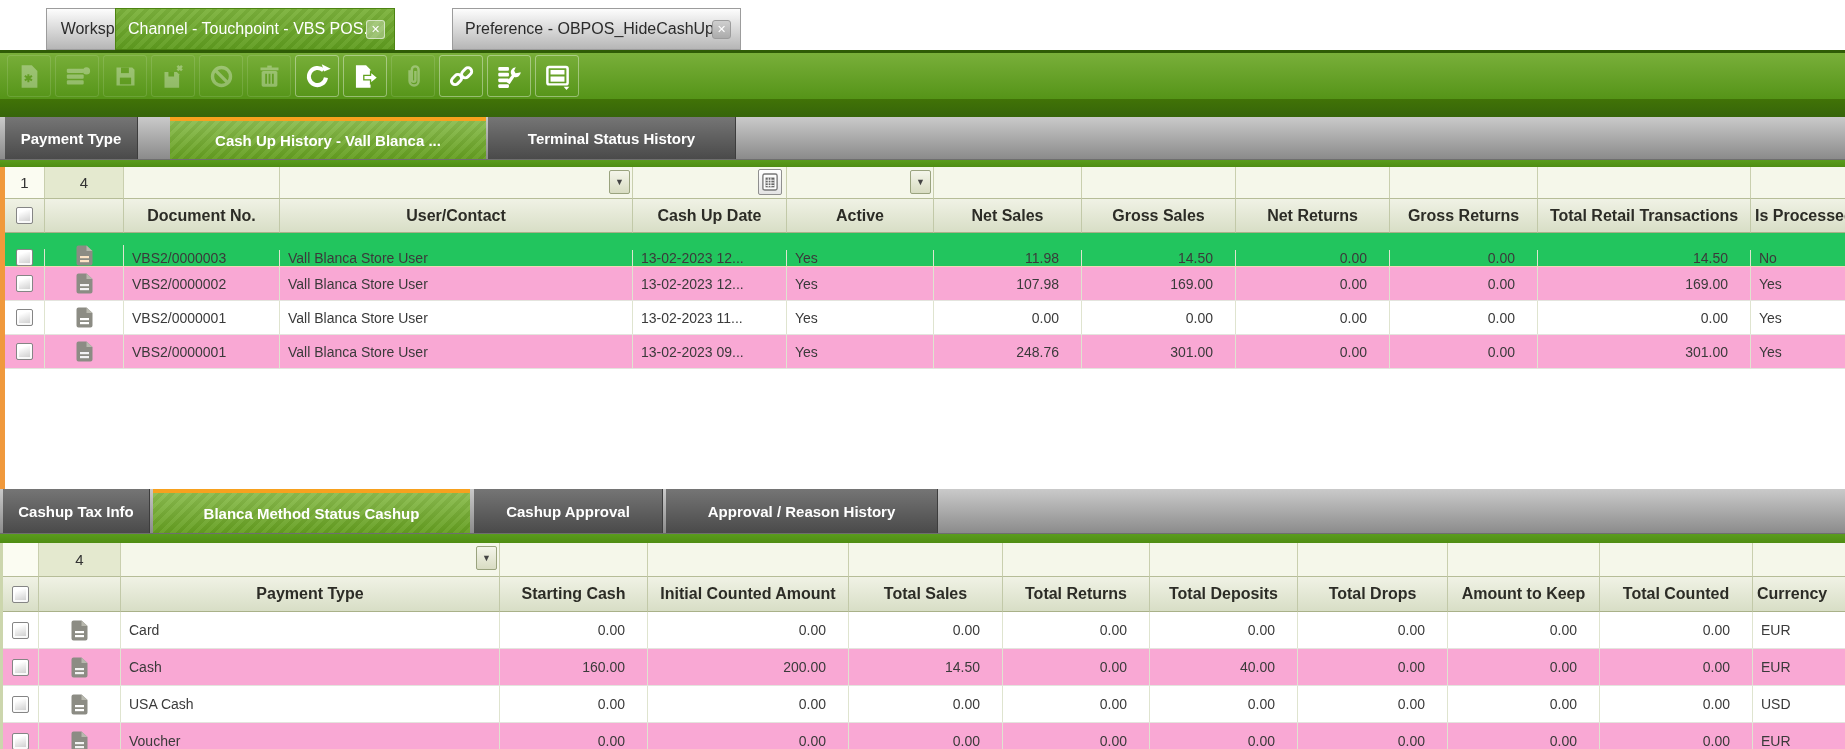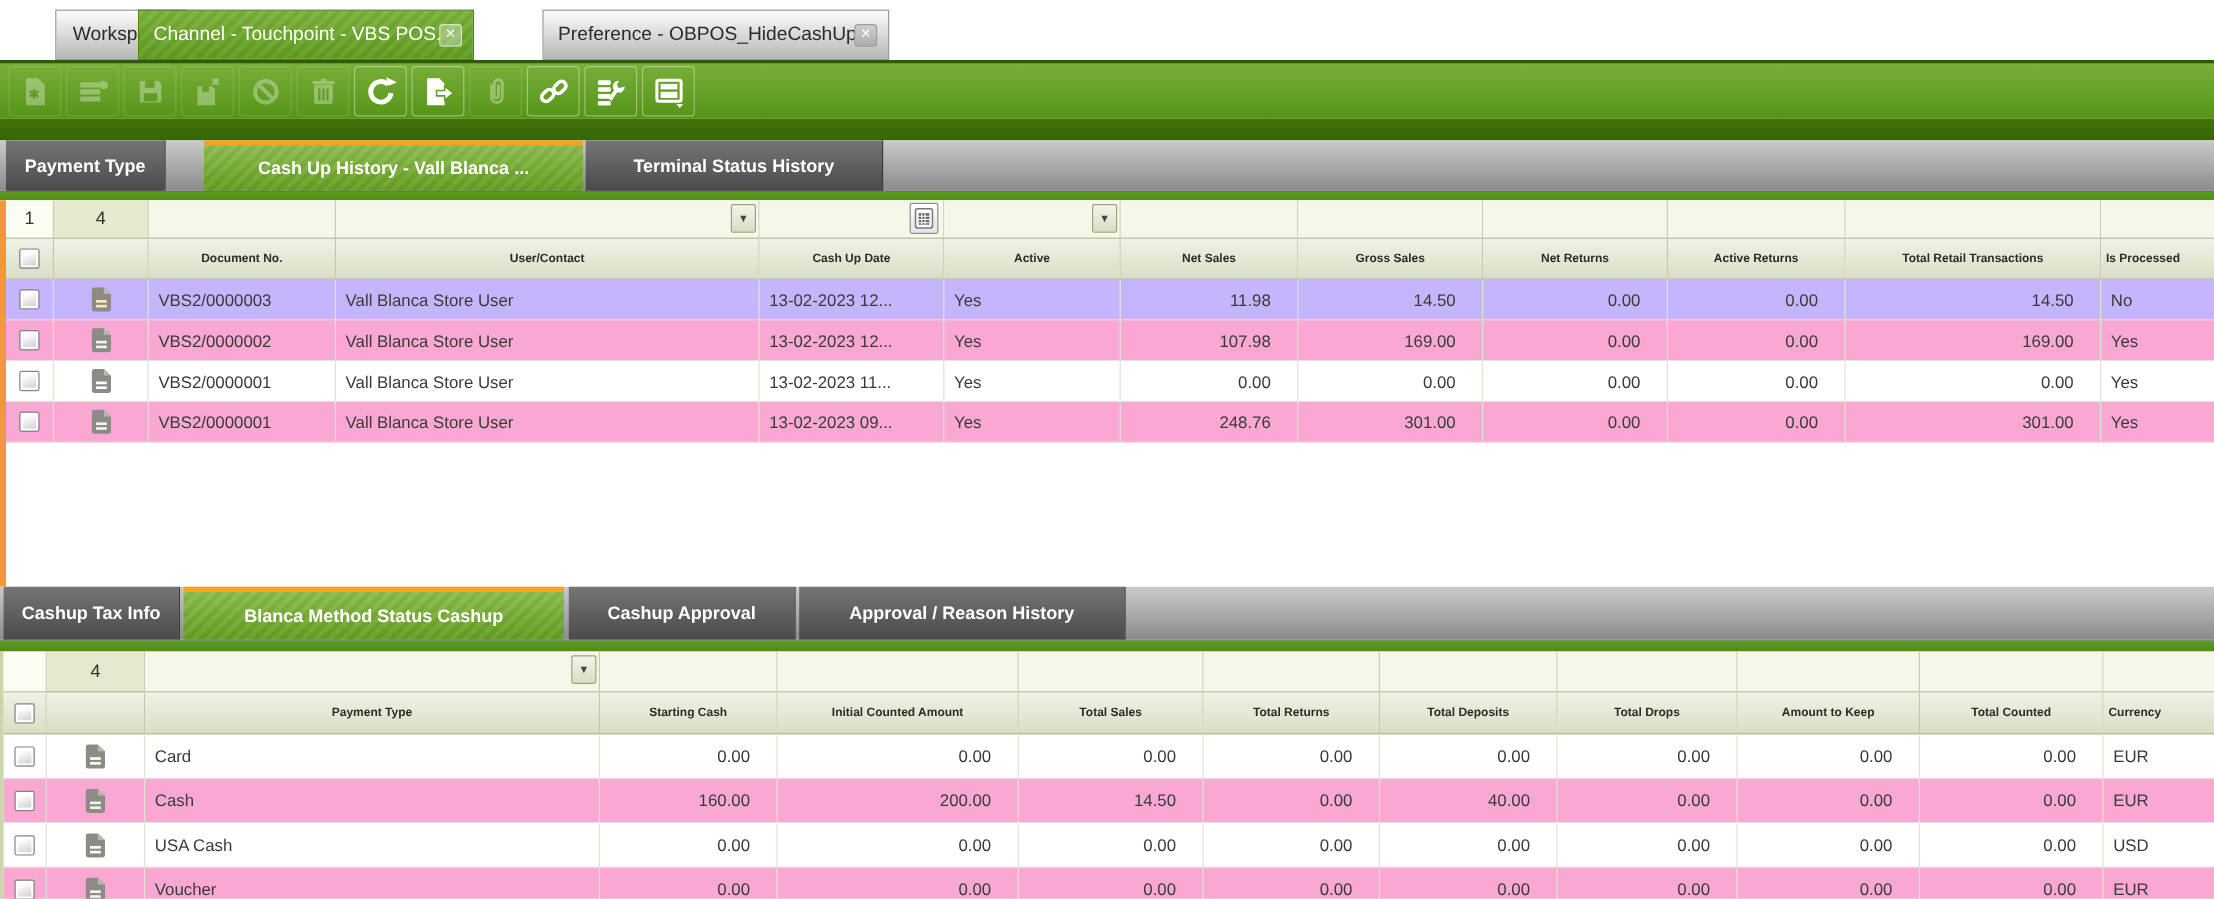--- a/index.html
+++ b/index.html
@@ -67,29 +67,29 @@
   .fbtn { position:absolute; right:2px; top:3px; width:21px; height:24px;
     background:linear-gradient(#f4f5ea,#d8dcc2); border:1px solid #9aa37e; border-radius:2px;
     font-size:9px; color:#444; display:flex; align-items:center; justify-content:center; cursor:pointer; }
   .fbtn.cal { width:24px; height:26px; top:2px; right:4px; background:linear-gradient(#ffffff,#e4e4e4);
     border:1px solid #8f8f8f; }
   #gridBottom .frow { height:34px; }
 
   
   .hrow { height:34px; }
   .hrow .cell { background:linear-gradient(#f0f2e5,#d8dec6); border-right:1px solid #c2c9a8;
-    border-bottom:1px solid #a9b189; font-weight:bold; font-size:10px; color:#2c2c26;
+    border-bottom:1px solid #a9b189; font-weight:bold; font-size:16px; color:#2c2c26;
     justify-content:center; padding:0 4px; cursor:pointer; }
   .hrow .cell.hleft { justify-content:flex-start; }
   #gridBottom .hrow { height:35px; }
 
   
   .drow { height:34px; border-bottom:1px solid #e4e4de; background:#fff; cursor:pointer; }
   .drow.alt { background:#f9a8d4; }
-  .drow.sel { background:#c4b5fd; border-bottom:1px solid #f2d8b6; }
+  .drow.sel { background:#22c55e; border-bottom:1px solid #f2d8b6;align-items:flex-end; }
   #gridBottom .drow { height:37px; }
 
   
   .t0{width:40px}.t1{width:79px}.t2{width:156px}.t3{width:353px}.t4{width:154px}
   .t5{width:147px}.t6{width:148px}.t7{width:154px}.t8{width:154px}.t9{width:148px}
   .t10{width:213px}.t11{width:180px}
   
   .b0{width:36px}.b1{width:82px}.b2{width:379px}.b3{width:148px}.b4{width:201px}
   .b5{width:154px}.b6{width:147px}.b7{width:148px}.b8{width:150px}.b9{width:152px}
   .b10{width:153px}.b11{width:180px}
@@ -257,21 +257,21 @@
           <span class="cb"></span>
         </div>
       <div class="cell t1"></div>
       <div class="cell t2">Document No.</div>
       <div class="cell t3">User/Contact</div>
       <div class="cell t4">Cash Up Date</div>
       <div class="cell t5">Active</div>
       <div class="cell t6">Net Sales</div>
       <div class="cell t7">Gross Sales</div>
       <div class="cell t8">Net Returns</div>
-      <div class="cell t9">Active Returns</div>
+      <div class="cell t9">Gross Returns</div>
       <div class="cell t10">Total Retail Transactions</div>
       <div class="cell t11 hleft">Is Processed</div>
     </div>
 
     <div class="row drow sel">
       <div class="cell t0 ctr">
           <span class="cb"></span>
         </div>
       <div class="cell t1 ctr">
           <svg width="17" height="21" viewBox="0 0 17 21">

